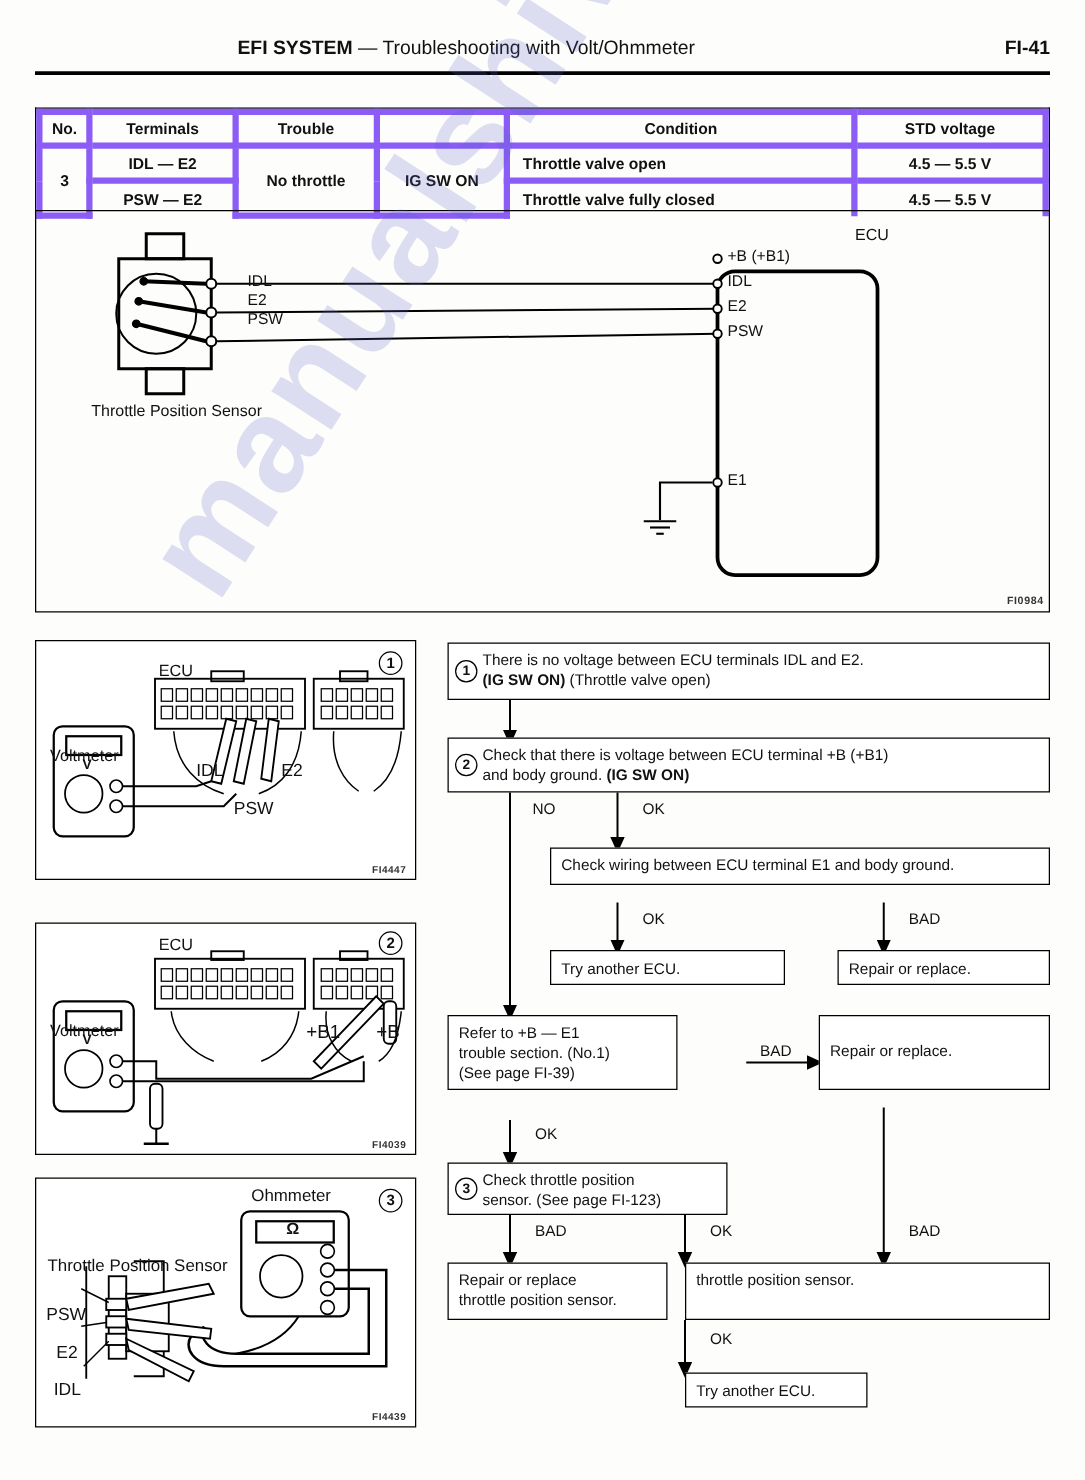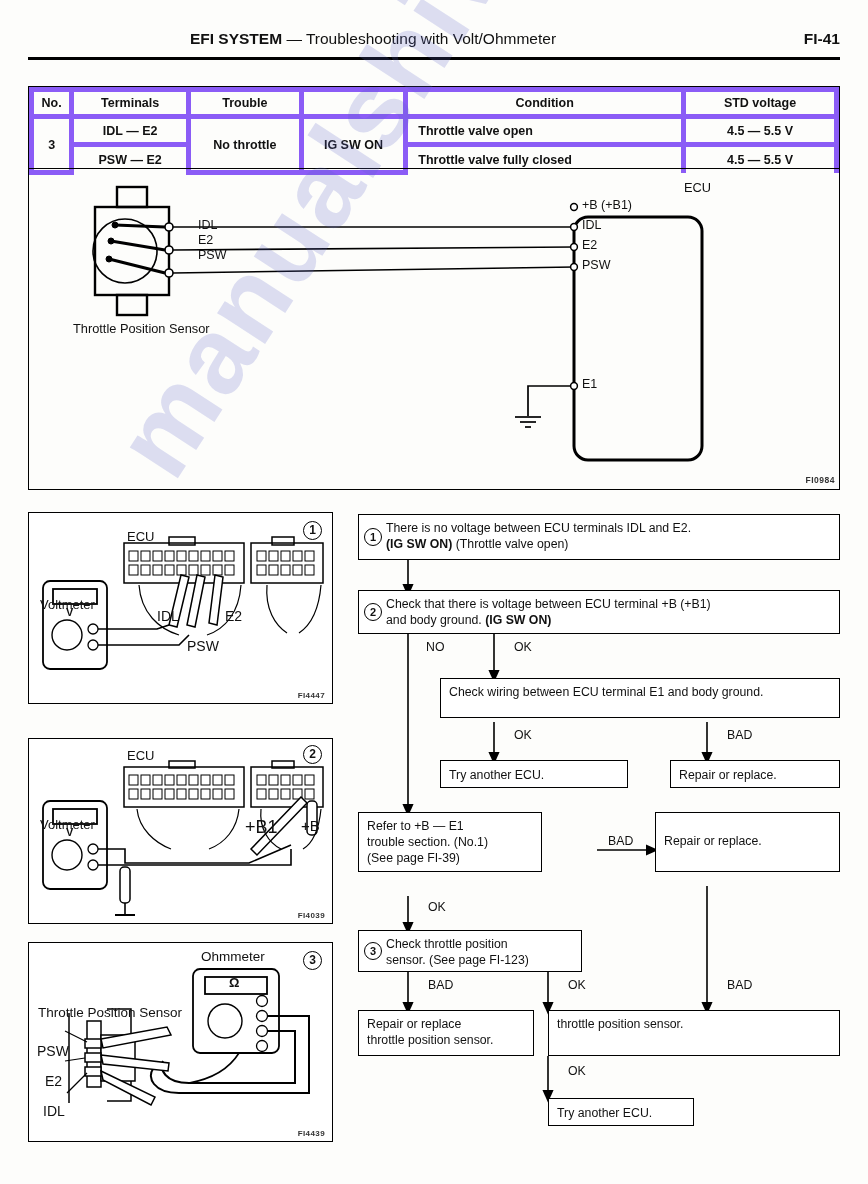--- a/index.html
+++ b/index.html
@@ -411,21 +411,21 @@
       <path d="M108 70 C110 90 126 104 142 110"></path>
       <path d="M210 70 C208 90 196 104 180 110"></path>
       <path d="M232 70 C230 90 240 104 252 110"></path>
       <path d="M292 70 C290 90 284 104 274 110"></path>
     </g>
   </svg>
   <div class="circle-num" style="right:10px;top:6px;">2</div>
   <div style="position:absolute;left:11px;top:78px;font-size:13px;">Voltmeter</div>
   <div style="position:absolute;left:37px;top:87px;font-size:11px;font-weight:700;">V</div>
   <div style="position:absolute;left:98px;top:9px;font-size:13px;">ECU</div>
-  <div style="position:absolute;left:216px;top:78px;font-size:18px;">+B1</div>
+  <div style="position:absolute;left:216px;top:78px;font-size:15px;">+B1</div>
   <div style="position:absolute;left:272px;top:78px;font-size:15px;">+B</div>
   <div class="fig-code">FI4039</div>
 </div>
 
 <div class="illus-box" id="illus-3">
   <svg width="302" height="197" viewBox="0 0 302 197">
 
     <g stroke="#000" fill="#fff" stroke-width="1.8">
       <rect x="164" y="26" width="86" height="84" rx="7" ry="7"></rect>
       <rect x="176" y="34" width="62" height="17"></rect>
@@ -518,21 +518,21 @@
 
   <div class="fbox with-num" style="left:6px;top:82px;width:482px;height:44px;">
     <span class="fnum">2</span>
     <div>Check that there is voltage between ECU terminal +B (+B1)</div>
     <div><span>and body ground. </span><b>(IG SW ON)</b></div>
   </div>
 
   <div class="flabel" style="left:62px;top:132px;">NO</div>
   <div class="flabel" style="left:150px;top:132px;">OK</div>
 
-  <div class="fbox" style="left:88px;top:170px;width:400px;height:40px;">Check wiring between ECU terminal E1 and body ground.</div>
+  <div class="fbox" style="left:88px;top:170px;width:400px;height:30px;">Check wiring between ECU terminal E1 and body ground.</div>
 
   <div class="flabel" style="left:150px;top:220px;">OK</div>
   <div class="flabel" style="left:363px;top:220px;">BAD</div>
 
   <div class="fbox" style="left:88px;top:252px;width:188px;height:28px;padding-top:6px;">Try another ECU.</div>
 
   <div class="fbox" style="left:318px;top:252px;width:170px;height:28px;padding-top:6px;">Repair or replace.</div>
 
   <div class="fbox" style="left:6px;top:304px;width:184px;height:60px;">
     <div>Refer to +B — E1</div>

